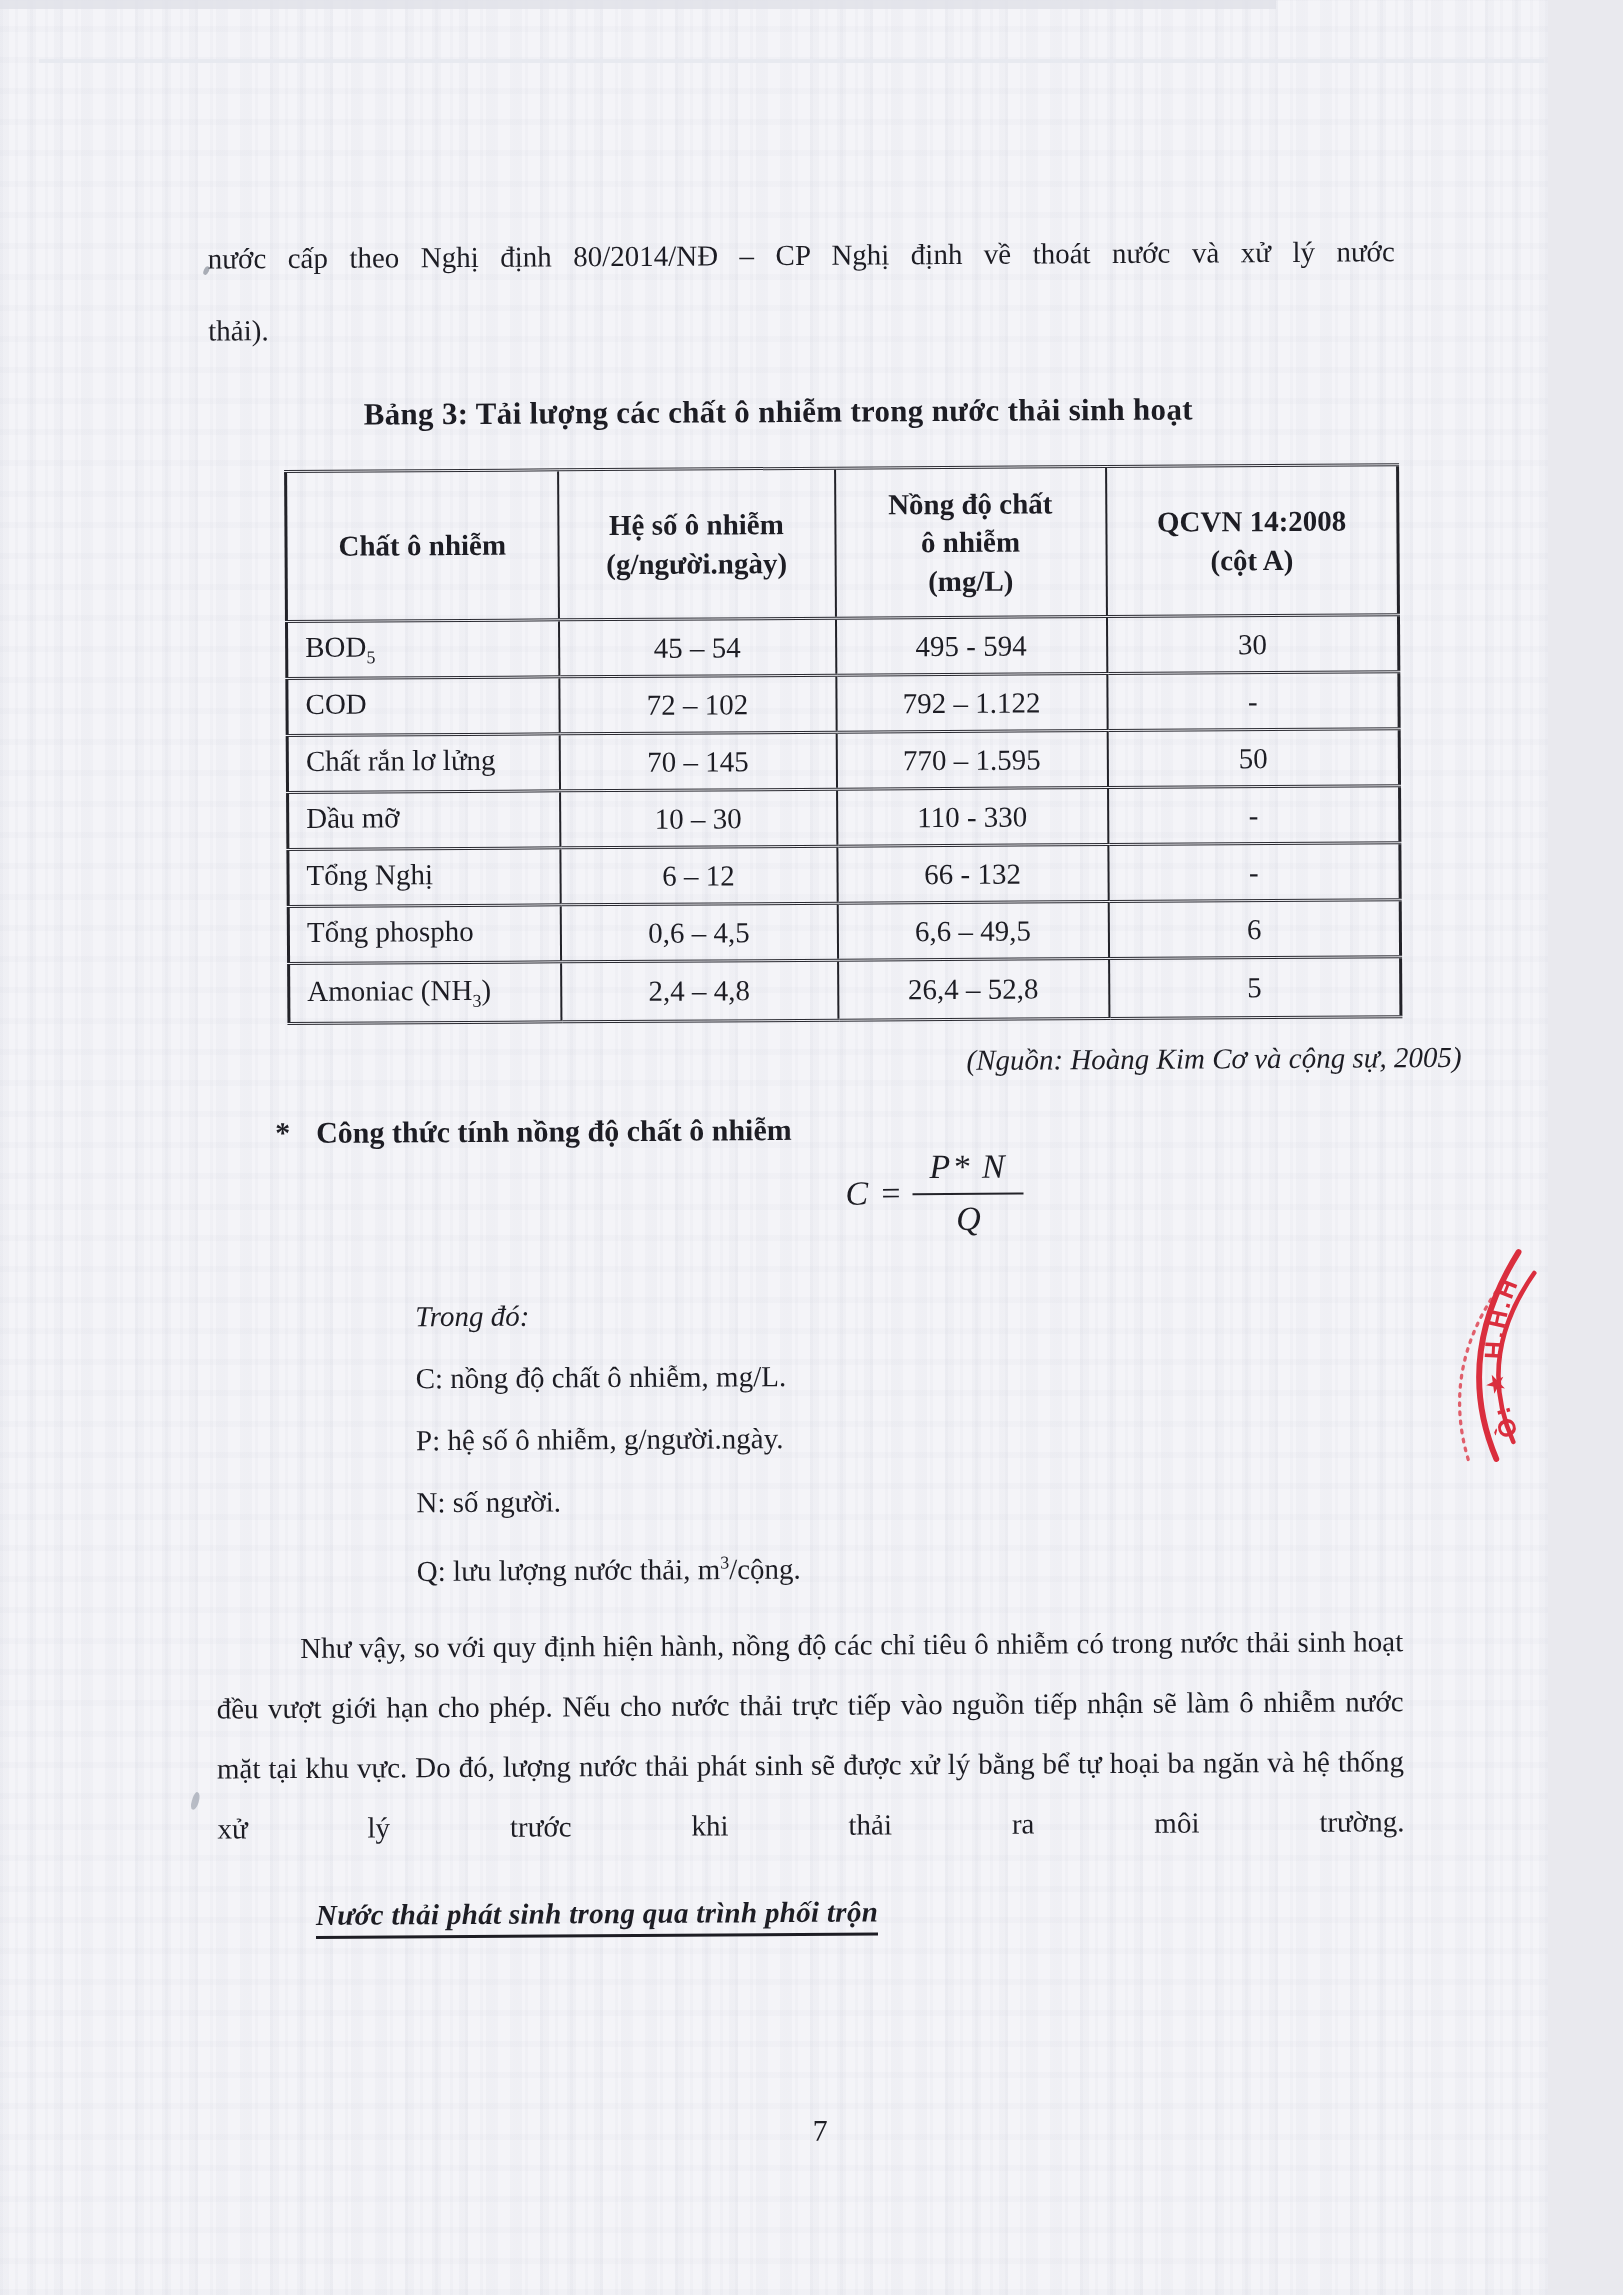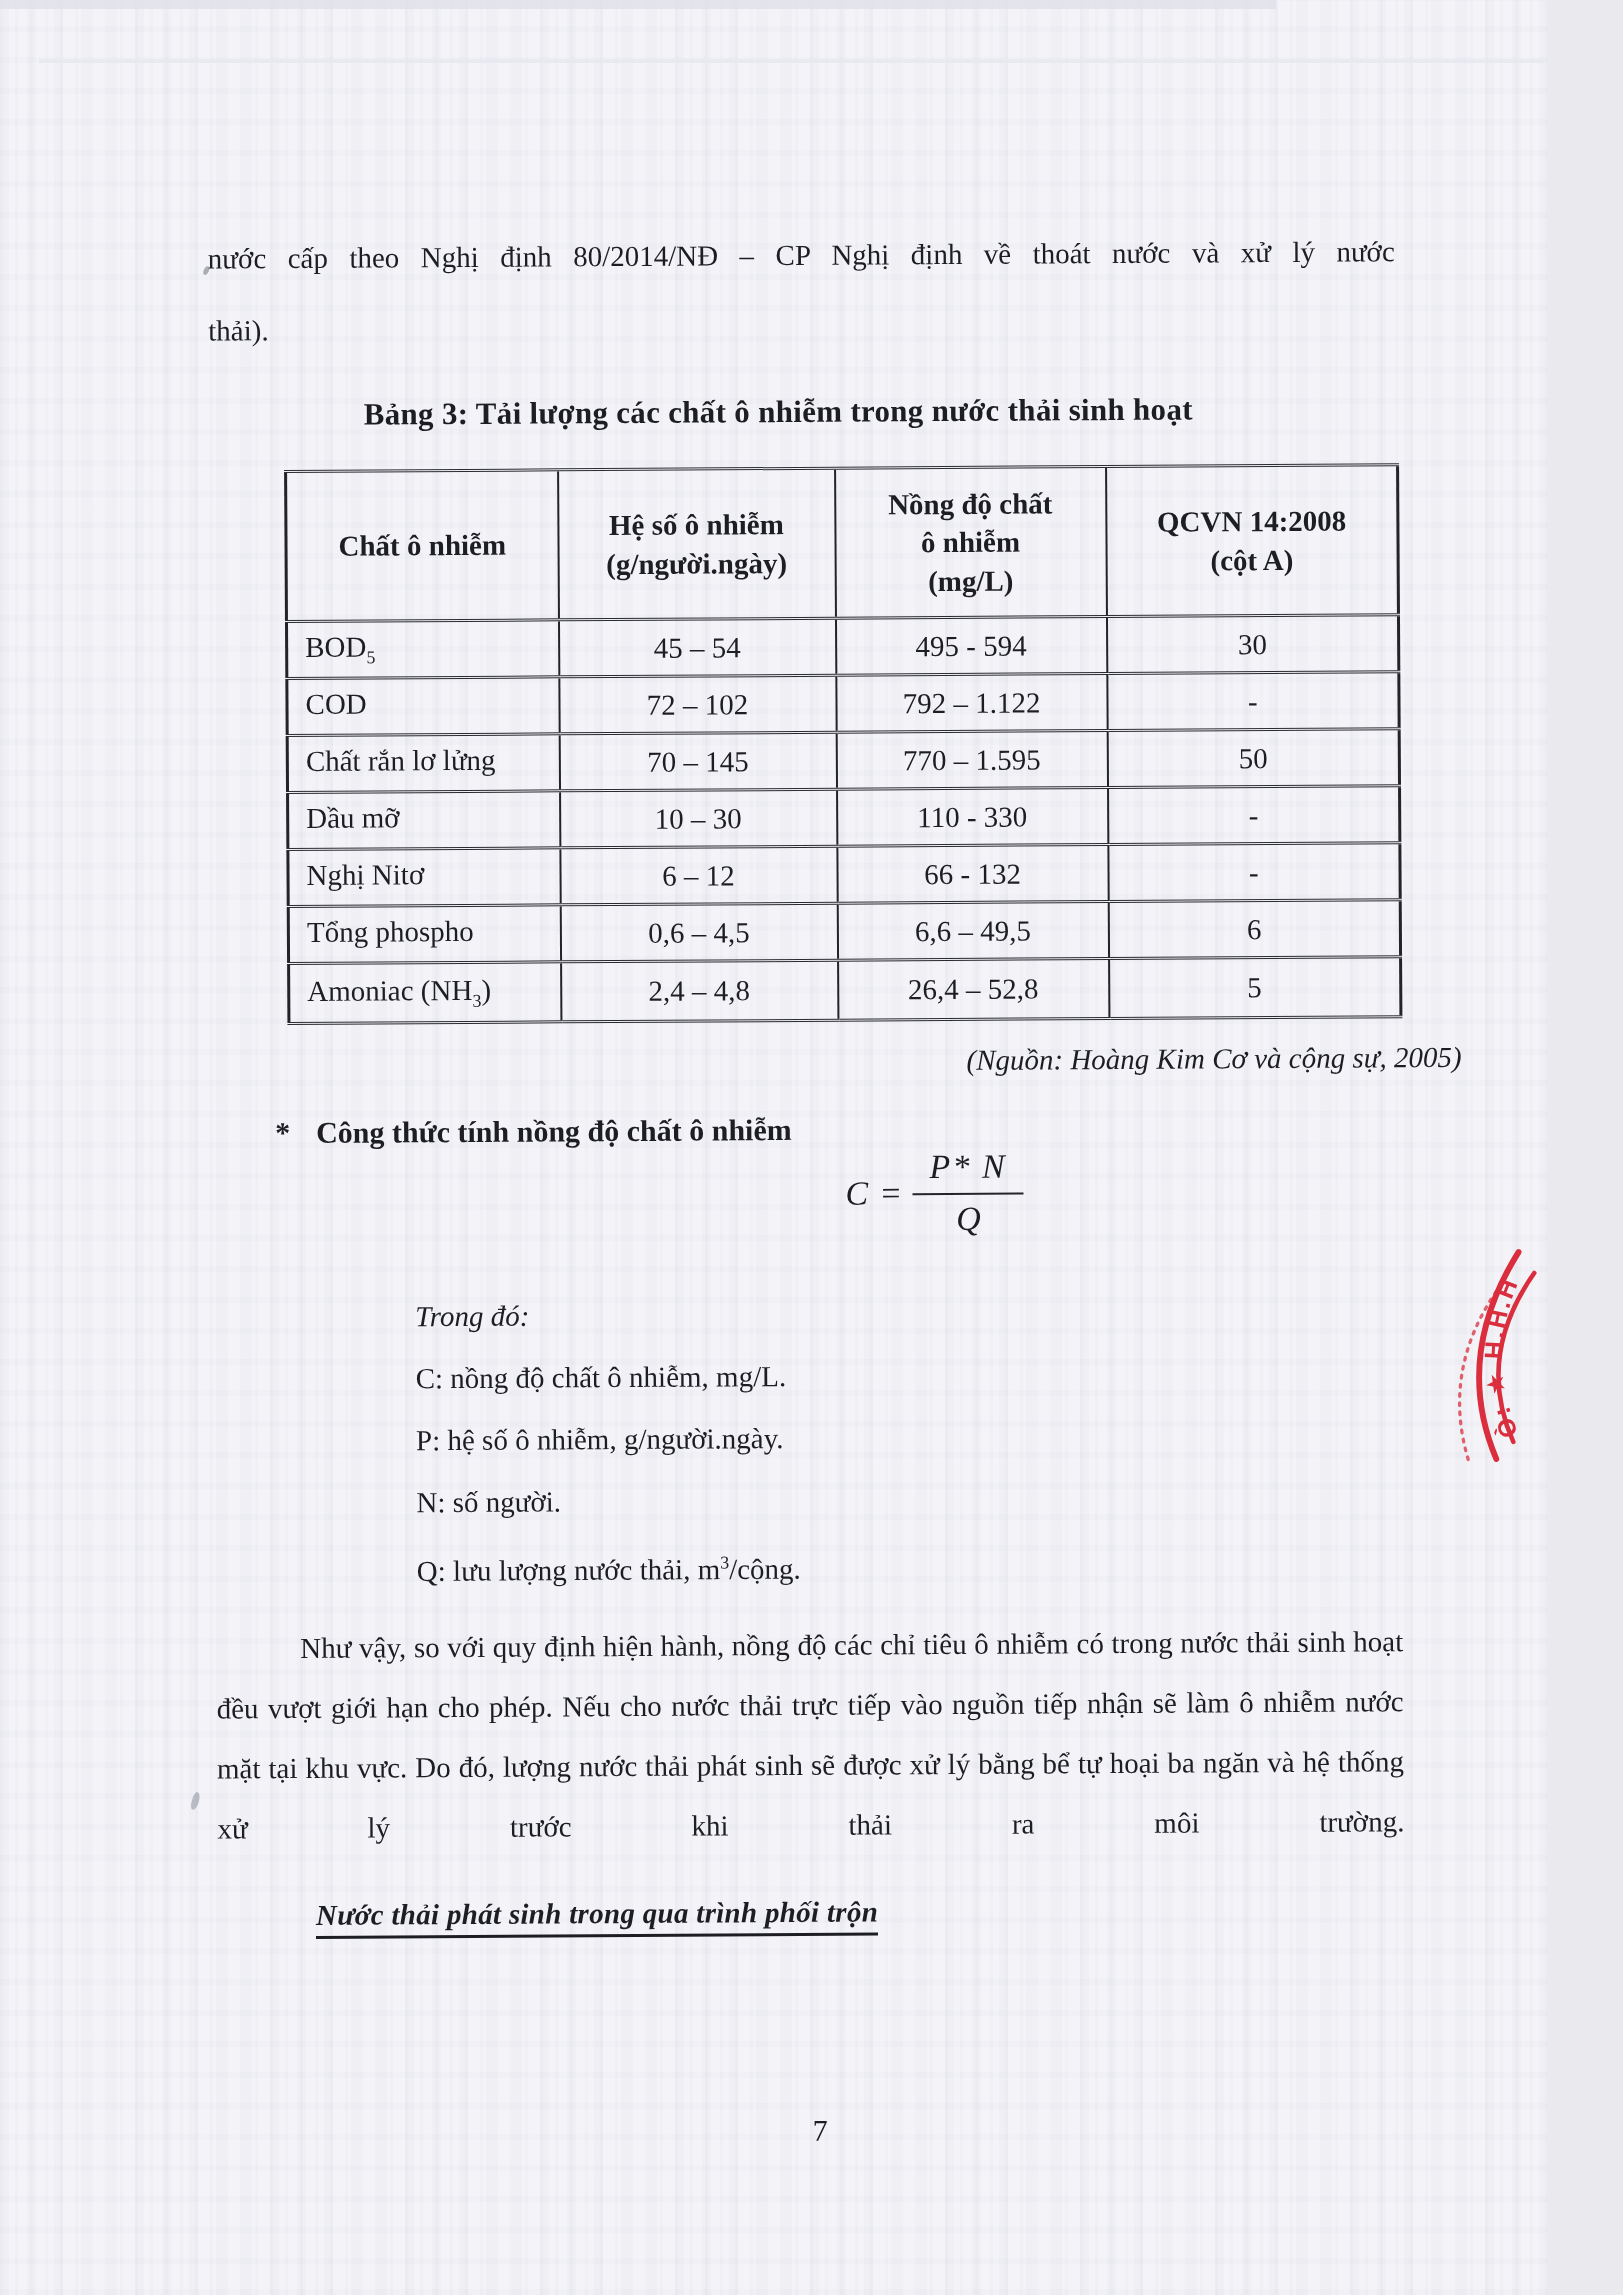--- a/index.html
+++ b/index.html
@@ -133,21 +133,21 @@
           <td>770 – 1.595</td>
           <td>50</td>
         </tr>
         <tr>
           <td class="cname"><span>Dầu mỡ</span><sub></sub><span></span></td>
           <td>10 – 30</td>
           <td>110 - 330</td>
           <td>-</td>
         </tr>
         <tr>
-          <td class="cname"><span>Nghị Nitơ</span><sub></sub><span></span></td>
+          <td class="cname"><span>Tổng Nghị</span><sub></sub><span></span></td>
           <td>6 – 12</td>
           <td>66 - 132</td>
           <td>-</td>
         </tr>
         <tr>
           <td class="cname"><span>Tổng phospho</span><sub></sub><span></span></td>
           <td>0,6 – 4,5</td>
           <td>6,6 – 49,5</td>
           <td>6</td>
         </tr>

